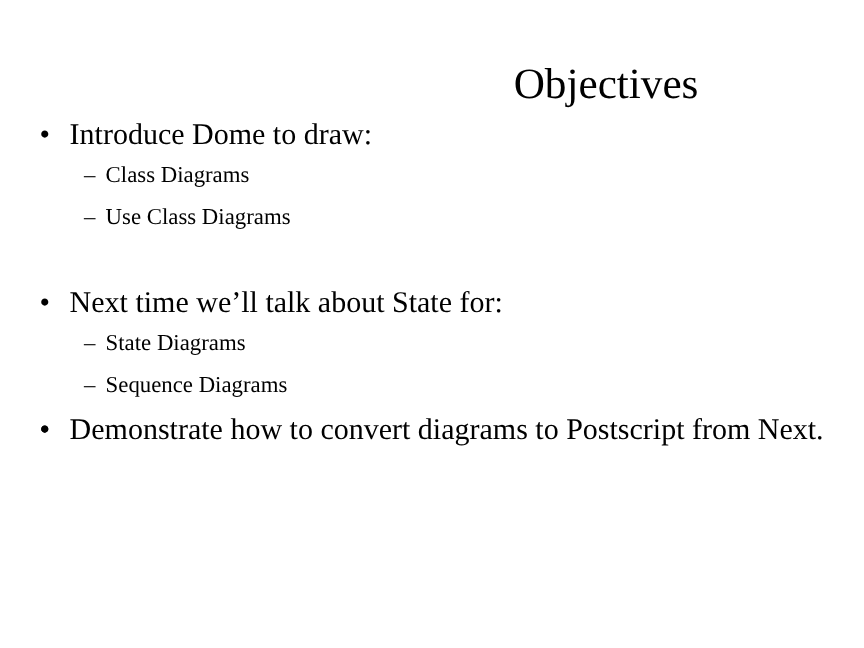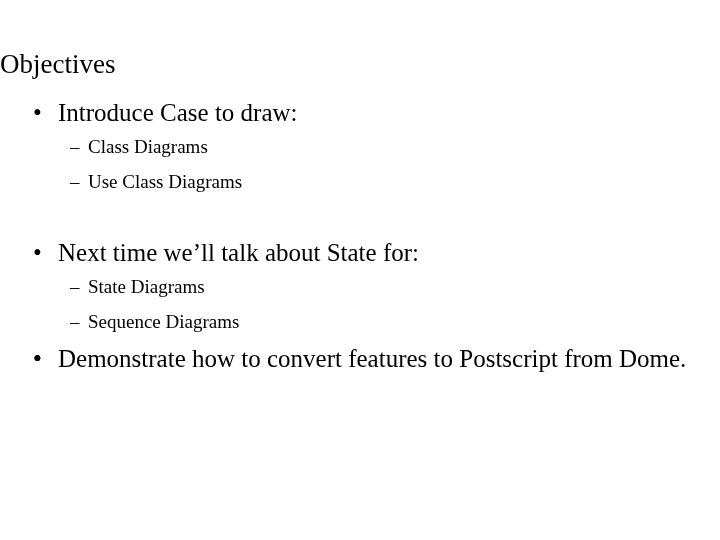--- a/index.html
+++ b/index.html
@@ -23,22 +23,22 @@
     background: #ffffff;
     box-sizing: border-box;
   }
 
   
   .slide-title {
     position: absolute;
     top: 24px;
     left: 0;
     width: 582px;
-    text-align: left;
-    font-size: 27px;
+    text-align: right;
+    font-size: 36px;
     line-height: 44px;
     font-weight: normal;
     letter-spacing: 0px;
     white-space: nowrap;
   }
 
   
   .body-area {
     position: absolute;
     top: 96px;
@@ -106,21 +106,21 @@
 
 <div class="slide">
 
   <h1 class="slide-title">Objectives</h1>
 
   <div class="body-area">
 
     <ul class="level1">
       <li class="bullet1">
         <span class="b1-marker">•</span>
-        <span class="b1-text">Introduce Case to draw:</span>
+        <span class="b1-text">Introduce Dome to draw:</span>
       </li>
     </ul>
     <ul class="level2 sub-list-top">
       <li class="bullet2">
         <span class="b2-marker">–</span>
         <span class="b2-text">Class Diagrams</span>
       </li>
       <li class="bullet2">
         <span class="b2-marker">–</span>
         <span class="b2-text">Use Class Diagrams</span>
@@ -145,18 +145,18 @@
         <span class="b2-text">Sequence Diagrams</span>
       </li>
     </ul>
 
     <ul class="level1 group-tight">
       <li class="bullet1">
         <span class="b1-marker">•</span>
       </li>
       <li class="bullet1">
         <span class="b1-marker">•</span>
-        <span class="b1-text">Demonstrate how to convert features to Postscript from Dome.</span>
+        <span class="b1-text">Demonstrate how to convert diagrams to Postscript from Next.</span>
       </li>
     </ul>
 
   </div>
 </div>
 
 </body></html>

